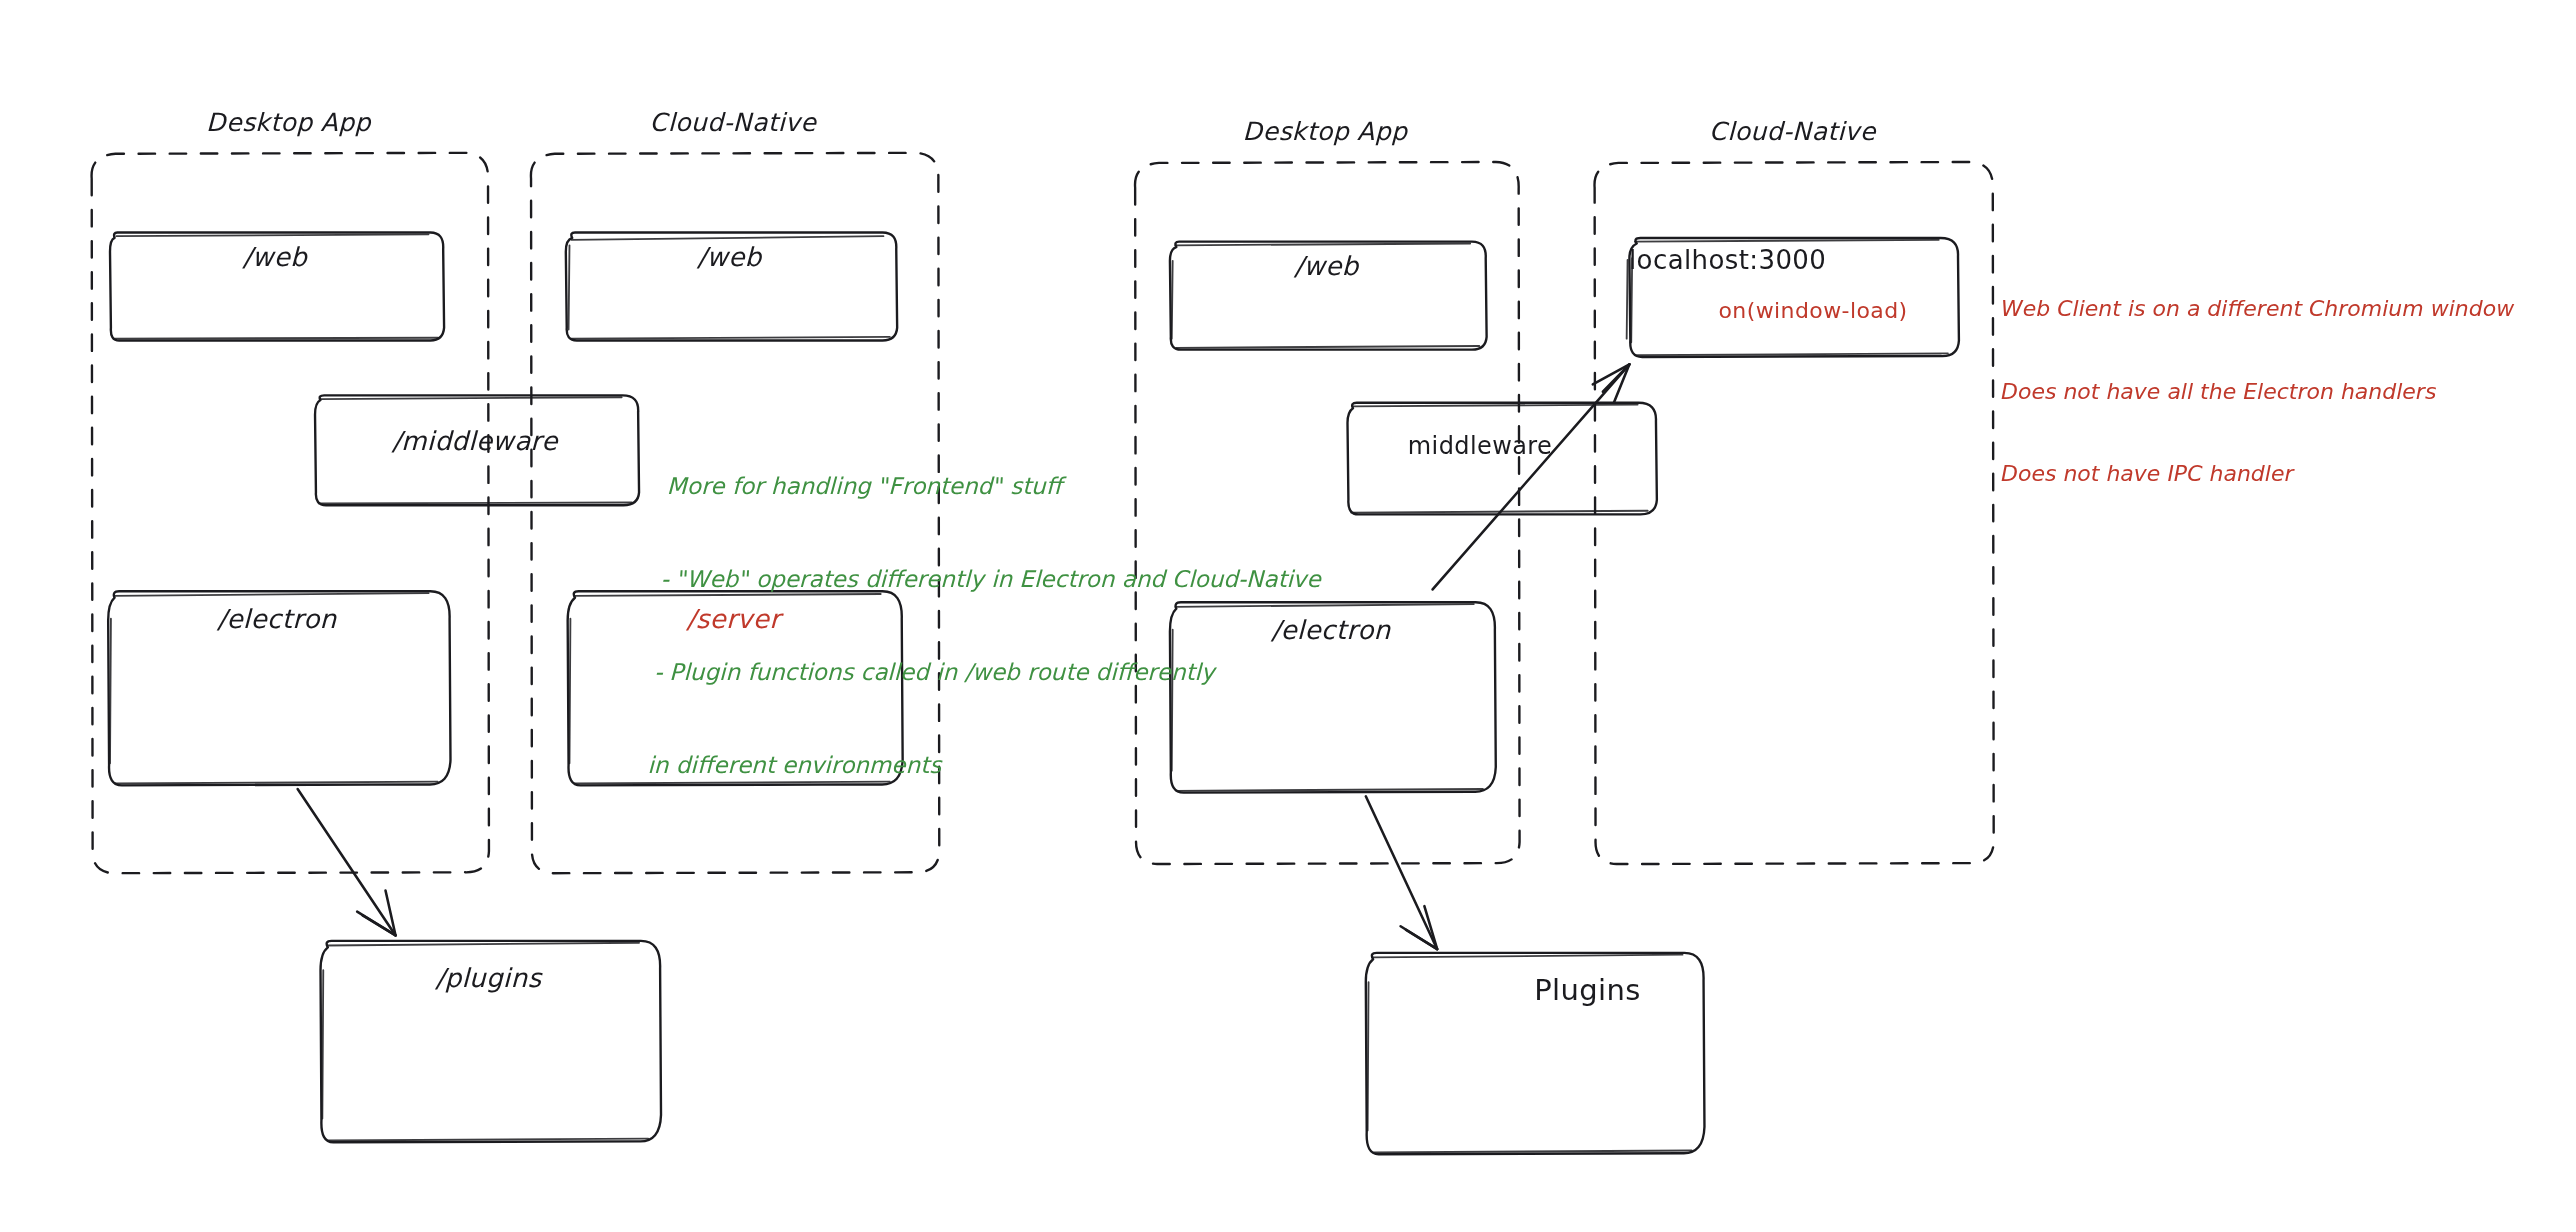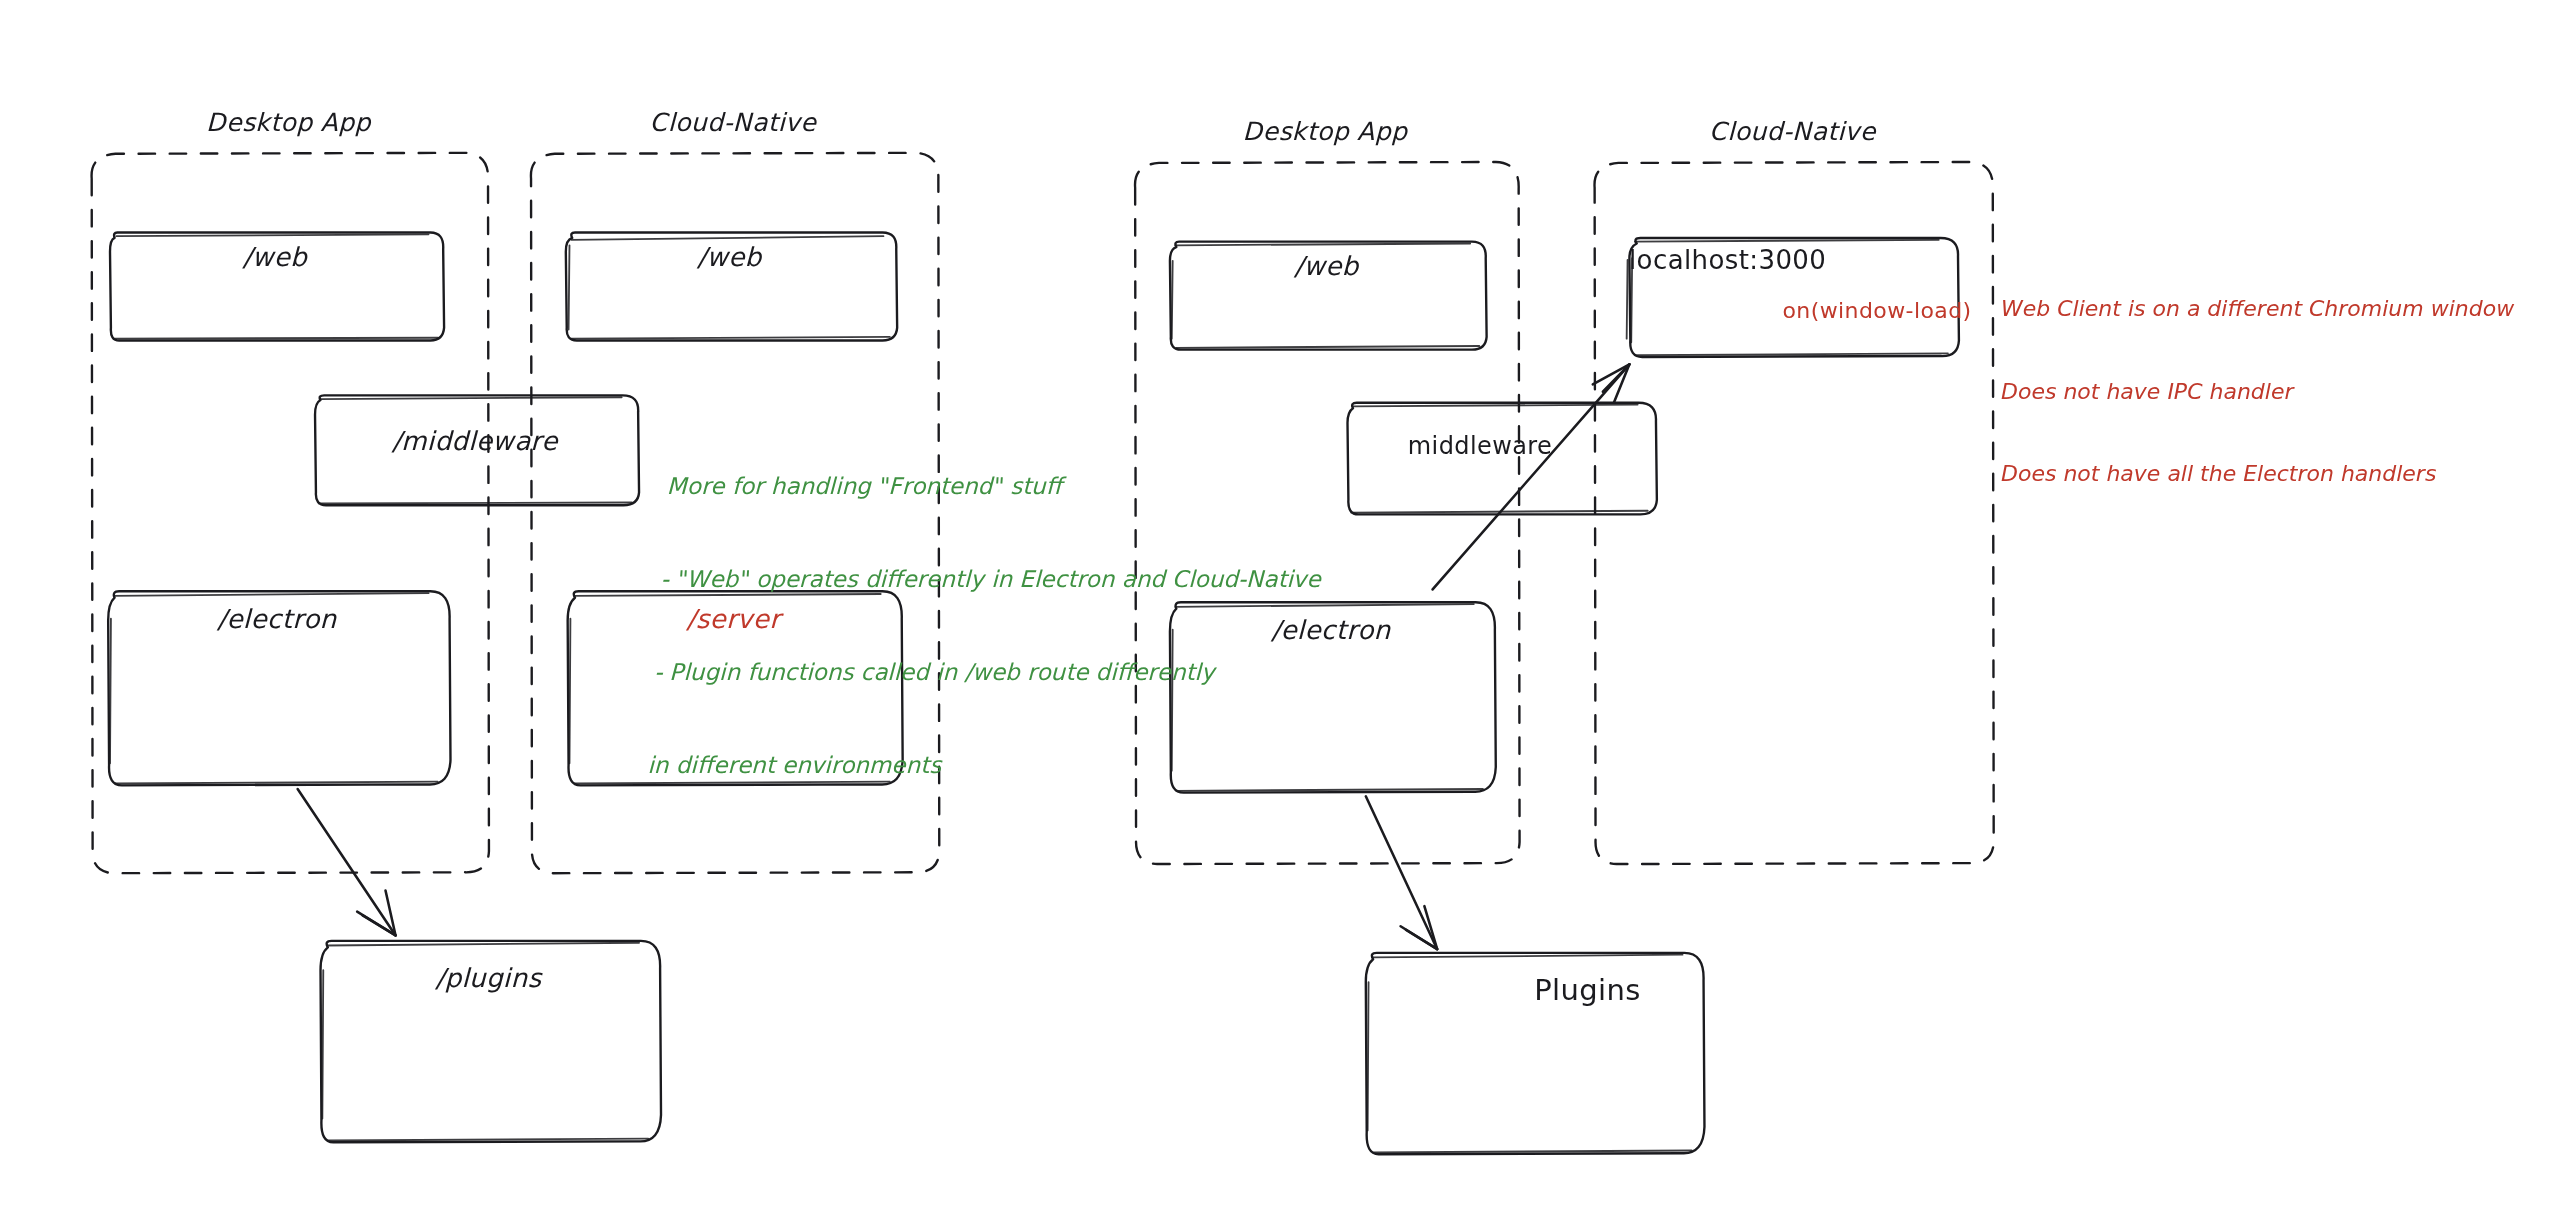--- a/index.html
+++ b/index.html
@@ -197,35 +197,35 @@
   <div class="lbl box-title" style="left:320px; top:963px; width:341px; text-align:center;">/plugins</div>
 
   <div class="lbl grp-title" style="left:1135px; top:117px; width:384px; text-align:center;">Desktop App</div>
 
   <div class="lbl grp-title" style="left:1595px; top:117px; width:399px; text-align:center;">Cloud-Native</div>
 
   <div class="lbl box-title" style="left:1170px; top:251px; width:317px; text-align:center;">/web</div>
 
   <div class="lbl box-title plain" style="left:1629px; top:245px; width:330px; text-align:left;">localhost:3000</div>
 
-  <div class="lbl plain red" style="left:1712px; top:298px; width:330px; text-align:center; font-size:22px;">on(window-load)</div>
+  <div class="lbl plain red" style="left:1648px; top:298px; width:330px; text-align:center; font-size:22px;">on(window-load)</div>
 
   <div class="lbl box-title plain" style="left:1348px; top:432px; width:264px; text-align:center; font-size:24px;">middleware</div>
 
   <div class="lbl box-title" style="left:1170px; top:615px; width:326px; text-align:center;">/electron</div>
 
   <div class="lbl box-title plain" style="left:1418px; top:973px; width:339px; text-align:center; font-size:29px;">Plugins</div>
 
   <div class="annot green" style="left:659px; top:409px;">
     <div>More for handling "Frontend" stuff</div>
     <div>- "Web" operates differently in Electron and Cloud-Native</div>
     <div>- Plugin functions called in /web route differently</div>
     <div>in different environments</div>
   </div>
 
   <div class="annot-red" style="left:2001px; top:240px;font-style:italic;">
     <div>Web Client is on a different Chromium window</div>
+    <div>Does not have all the Electron handlers</div>
     <div>Does not have IPC handler</div>
-    <div>Does not have all the Electron handlers</div>
   </div>
 
 </div>
 
 
 </body></html>

